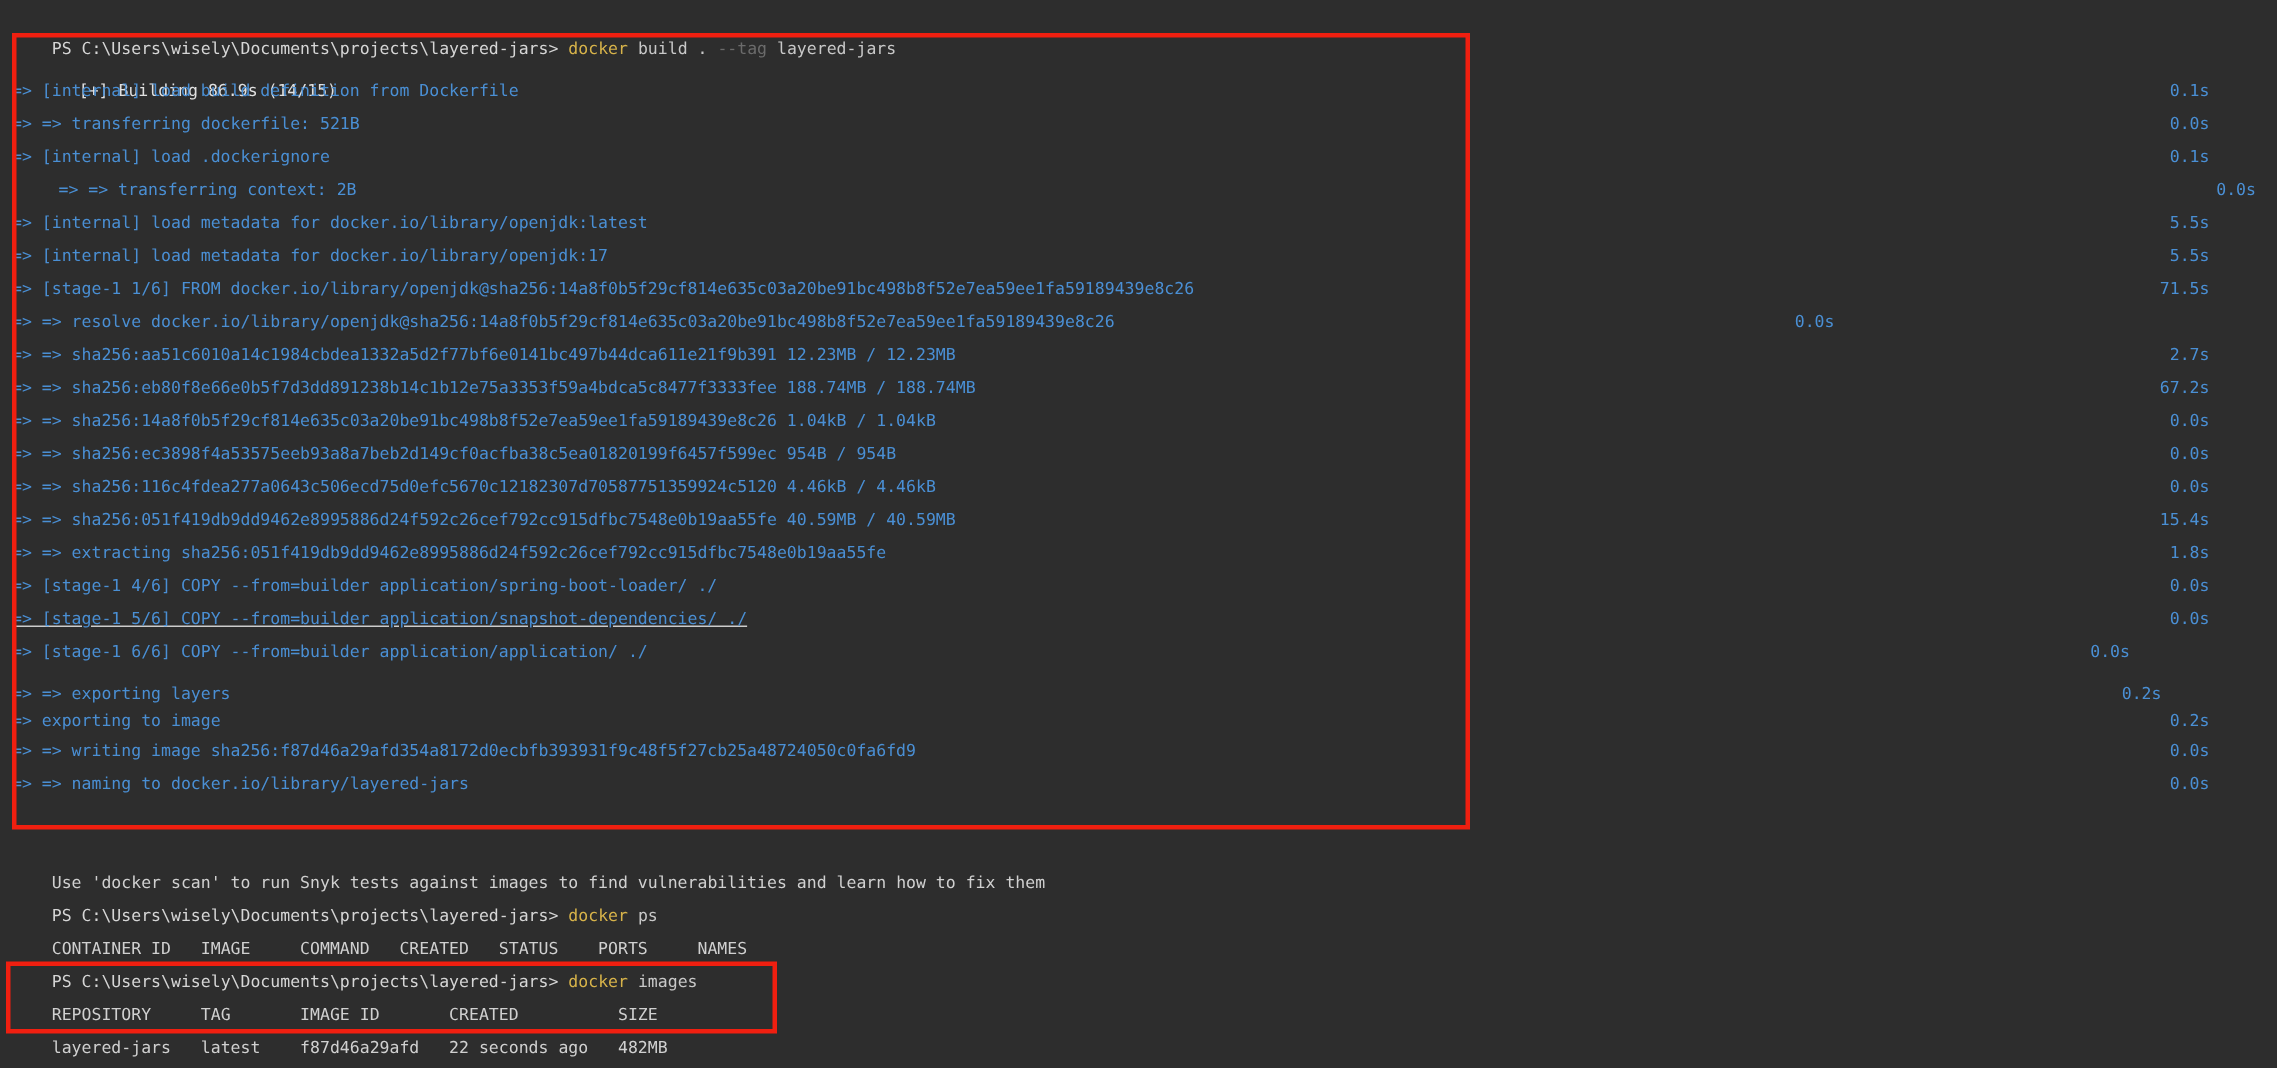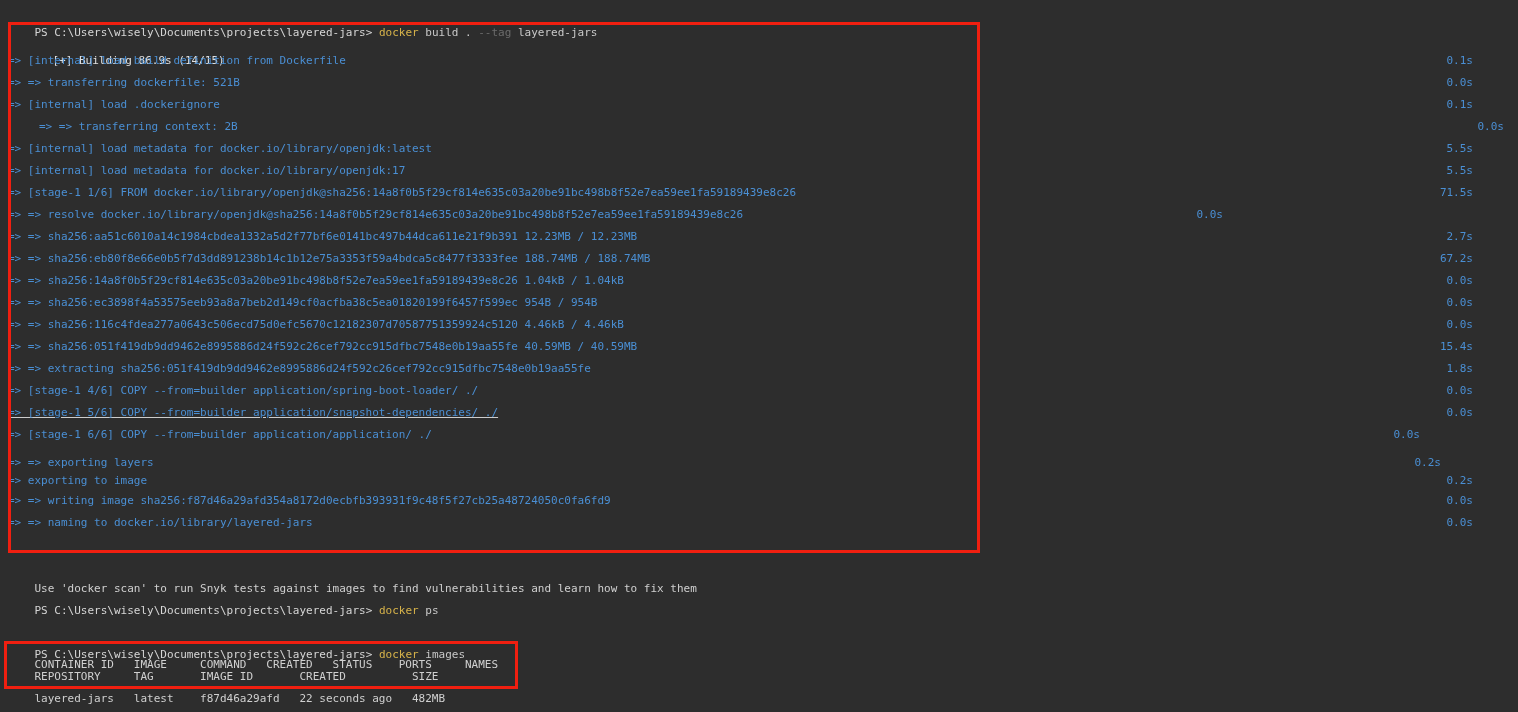--- a/index.html
+++ b/index.html
@@ -100,21 +100,21 @@
     </div>
 
   <div class="line" style="position:absolute; top:556px; left:0;">
     <span class="plain">Use 'docker scan' to run Snyk tests against images to find vulnerabilities and learn how to fix them</span>
   </div>
 
   <div class="line" style="position:absolute; top:578px; left:0;">
     <span class="ps">PS C:\Users\wisely\Documents\projects\layered-jars&gt;</span><span class="plain"> </span><span class="cmd">docker</span><span class="arg"> </span><span class="arg">ps</span>
   </div>
 
-  <div class="line" style="position:absolute; top:632px; left:0;">
+  <div class="line" style="position:absolute; top:600px; left:0;">
     <span class="plain">CONTAINER ID   IMAGE     COMMAND   CREATED   STATUS    PORTS     NAMES</span>
   </div>
 
   <div class="line" style="position:absolute; top:622px; left:0;">
     <span class="ps">PS C:\Users\wisely\Documents\projects\layered-jars&gt;</span><span class="plain"> </span><span class="cmd">docker</span><span class="arg"> </span><span class="arg">images</span>
   </div>
 
   <div class="line" style="position:absolute; top:644px; left:0;">
     <span class="plain">REPOSITORY     TAG       IMAGE ID       CREATED          SIZE</span>
   </div>

